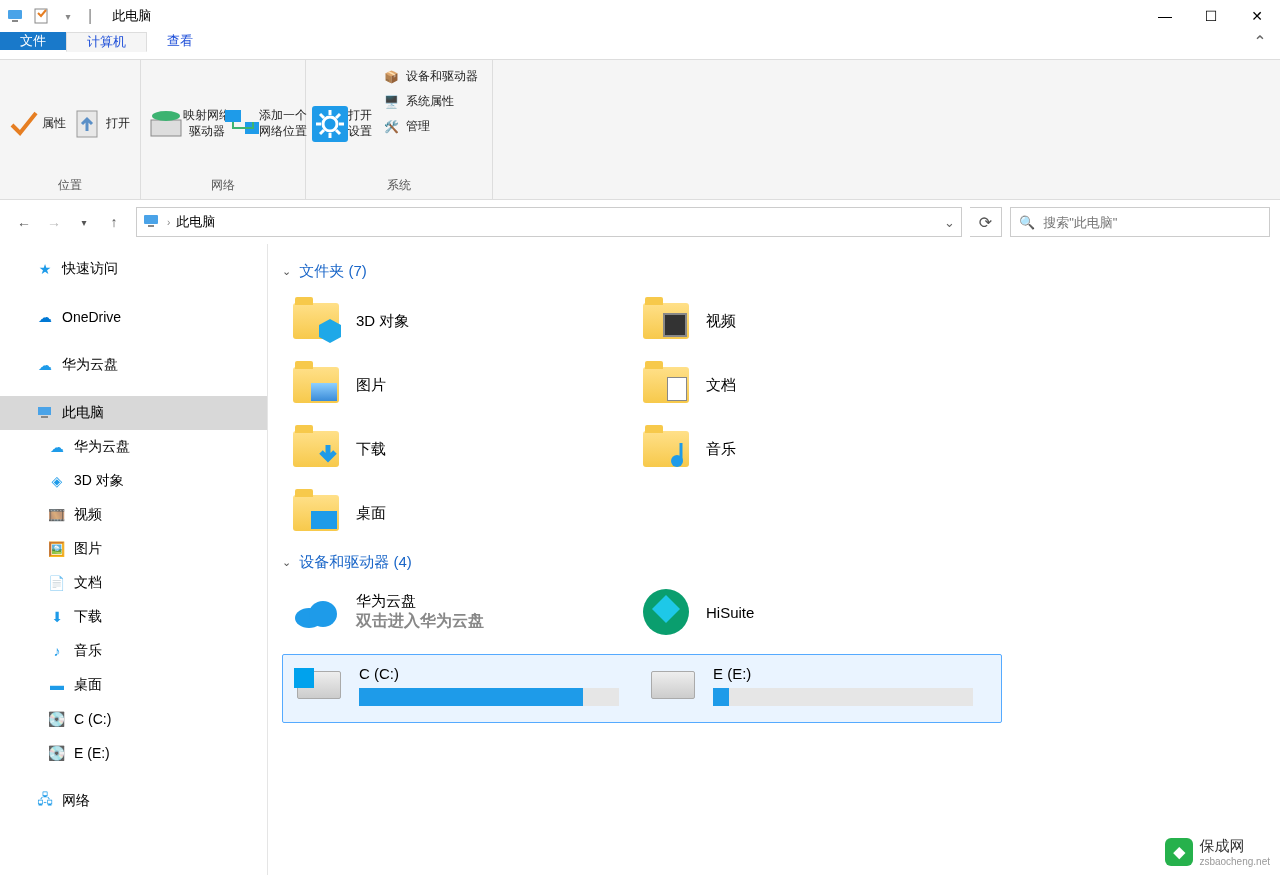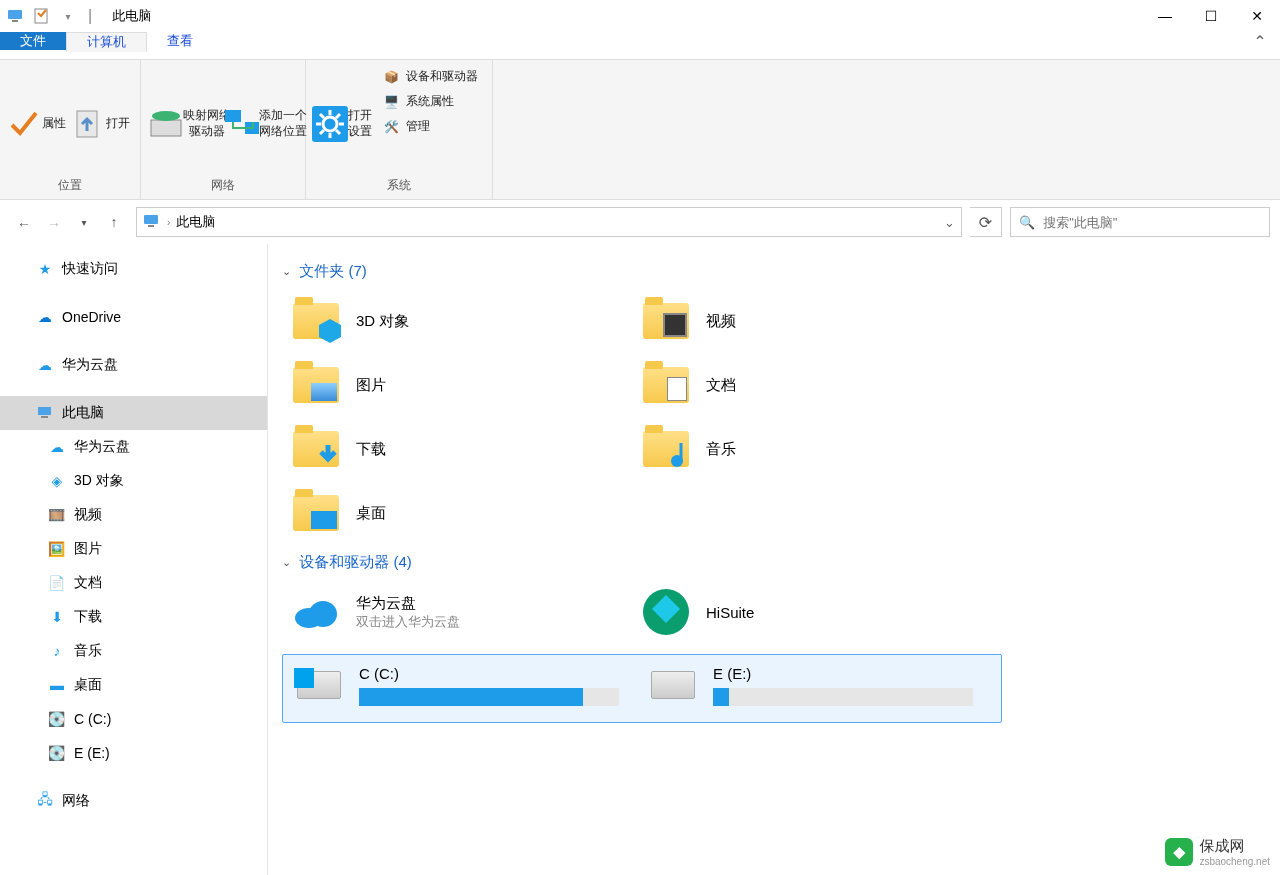--- a/index.html
+++ b/index.html
@@ -55,21 +55,21 @@
 .navitem .nicon { width:18px; height:18px; display:inline-flex; align-items:center; justify-content:center; }
 .navgap { height:14px; }
 
 .content { flex:1; overflow:auto; padding:10px 14px; }
 .grouphdr { display:flex; align-items:center; gap:8px; font-size:15px; color:#1a66c8; padding:8px 0; }
 .grouphdr .chev { color:#555; font-size:11px; }
 .folders, .drives { display:flex; flex-wrap:wrap; }
 .fitem { width:350px; display:flex; align-items:center; gap:14px; padding:6px 8px; }
 .fitem .ficon { width:52px; height:52px; display:flex; align-items:center; justify-content:center; }
 .fitem .flbl { font-size:15px; color:#000; }
-.fitem .fsub { font-size:13px; color:#888; }
+.fitem .fsub { font-size:16px; color:#888;font-weight:bold; }
 
 .drvsel { border:1px solid #55aaff; background:#eaf4ff; border-radius:2px; display:flex; width:720px; padding:10px; gap:10px; }
 .drvitem { flex:1; display:flex; gap:14px; align-items:flex-start; }
 .drvitem .dicon { width:52px; height:40px; display:flex; align-items:center; justify-content:center; }
 .drvbody { flex:1; }
 .drvname { font-size:15px; margin-bottom:6px; }
 .drvbar { width:260px; height:18px; background:#e6e6e6; margin-bottom:6px; position:relative; }
 .drvfill { height:100%; background:#1e9be9; }
 .drvtxt { font-size:13px; color:#888; }
 

